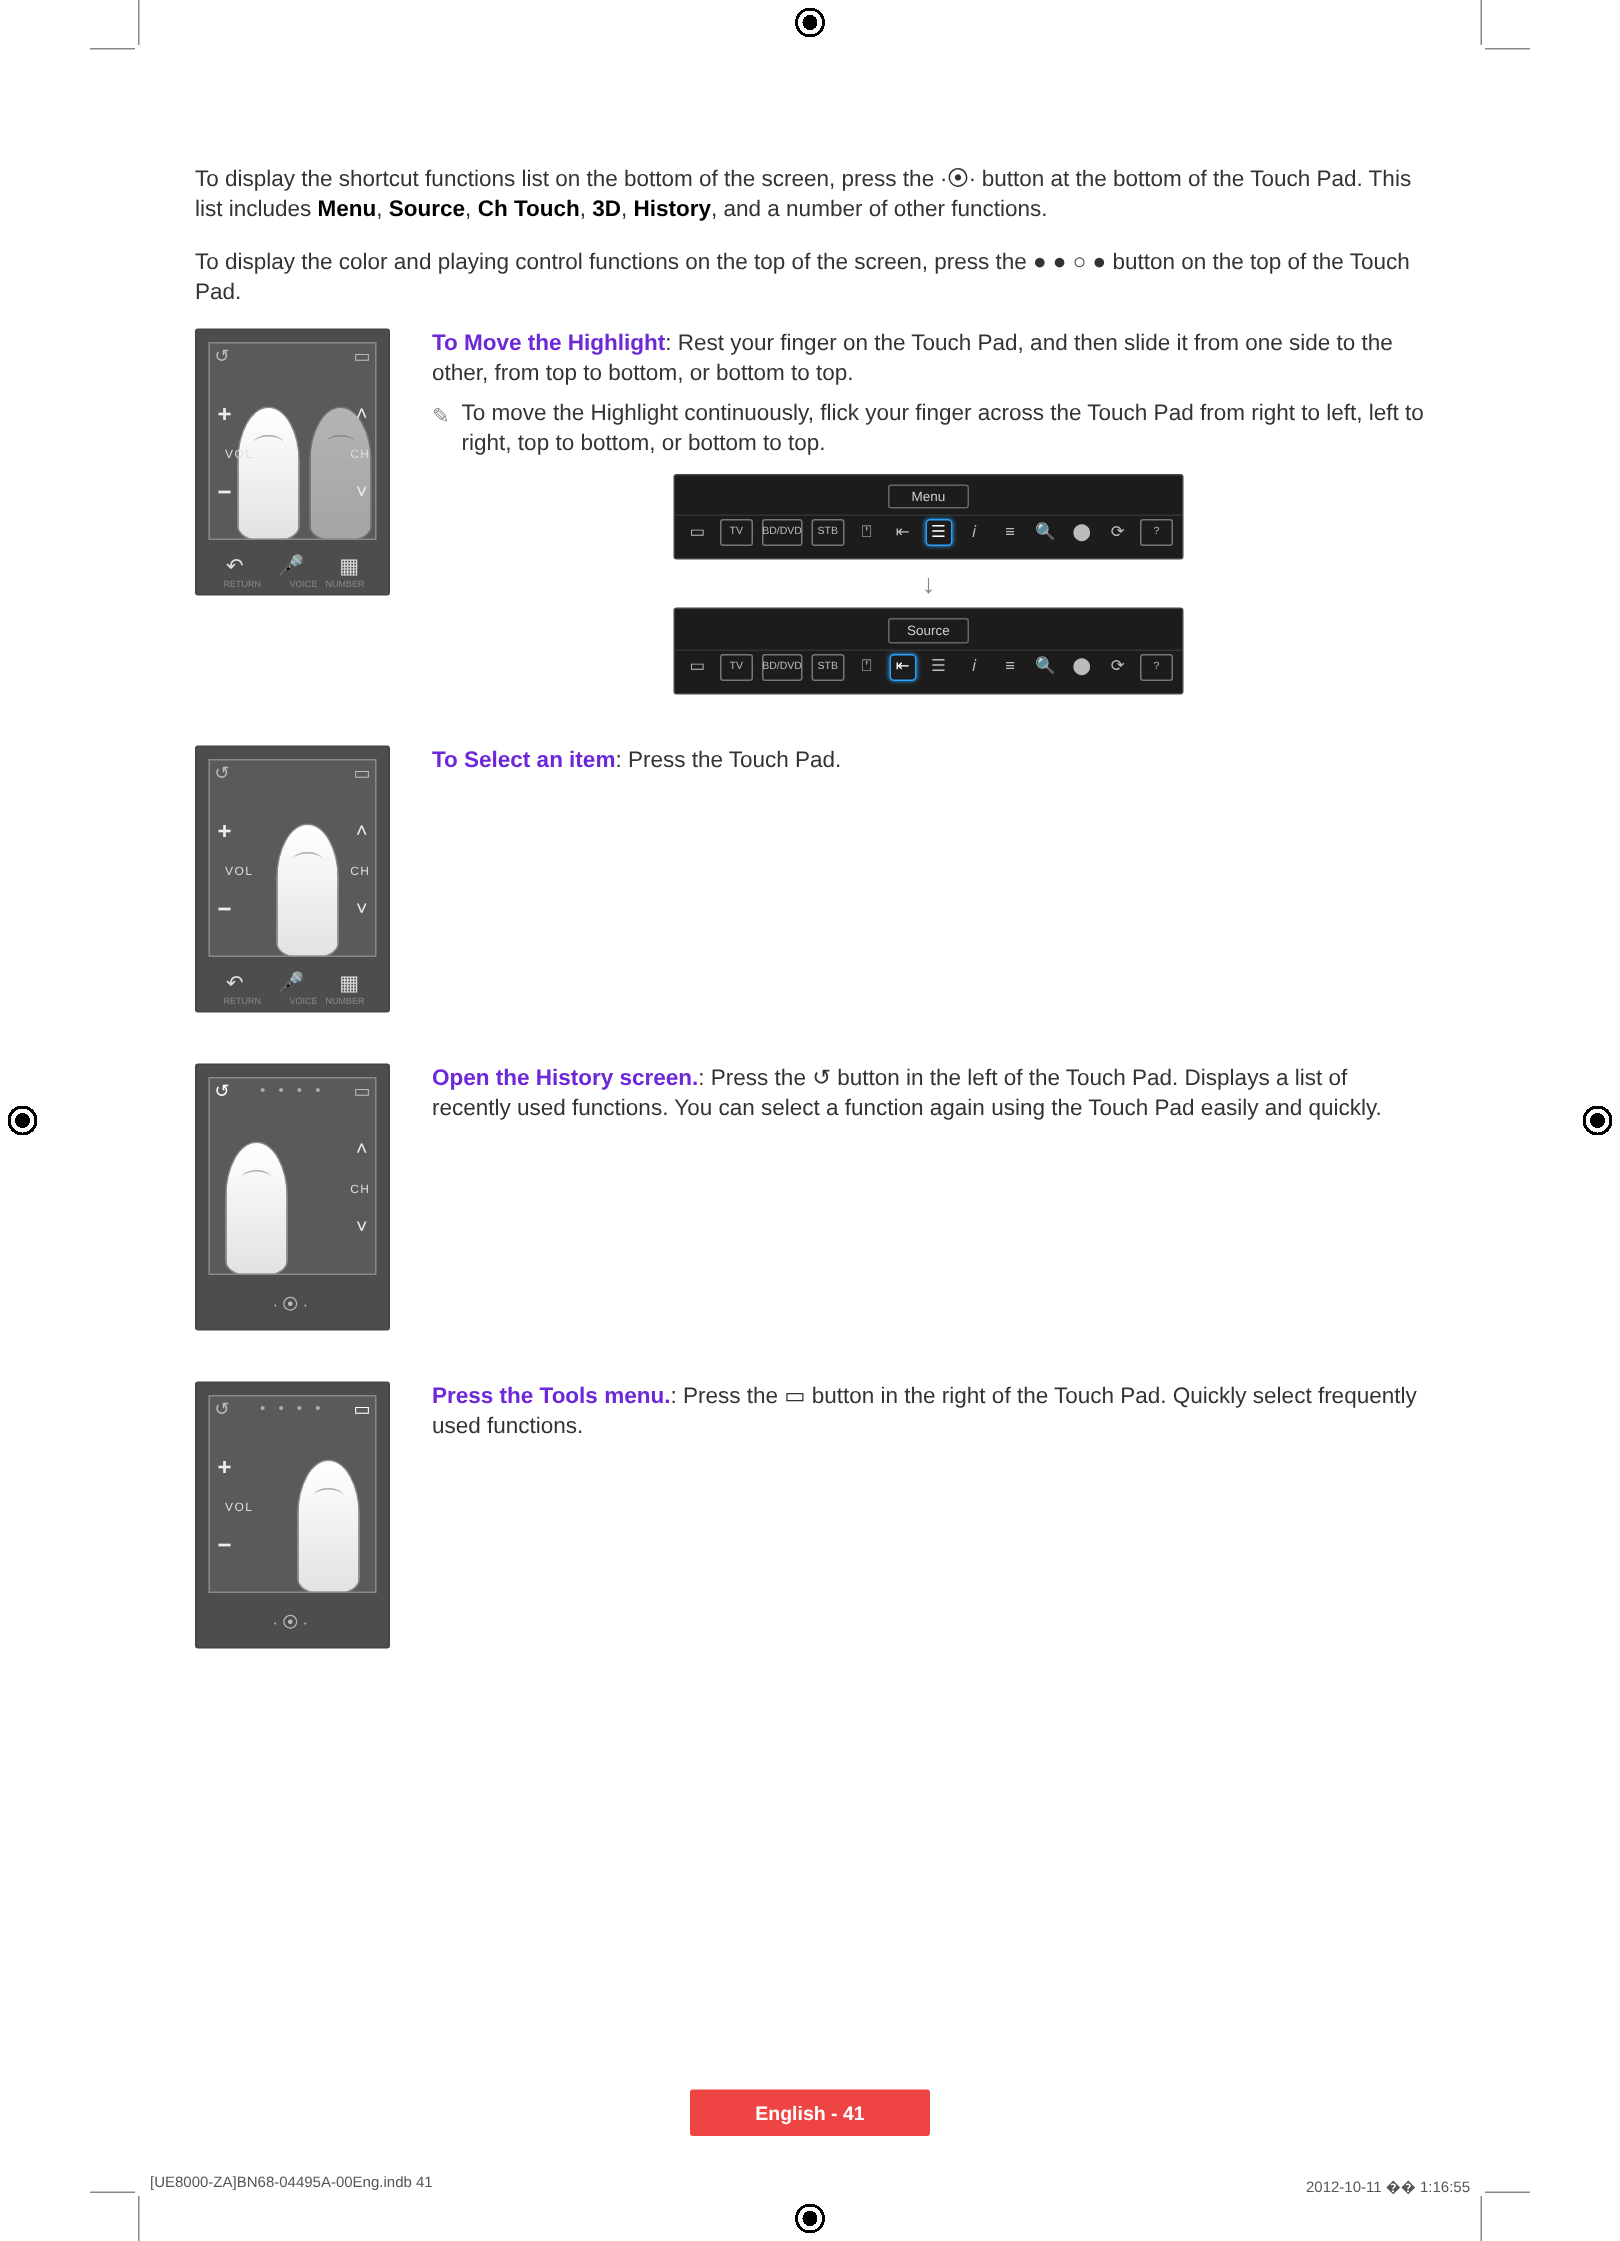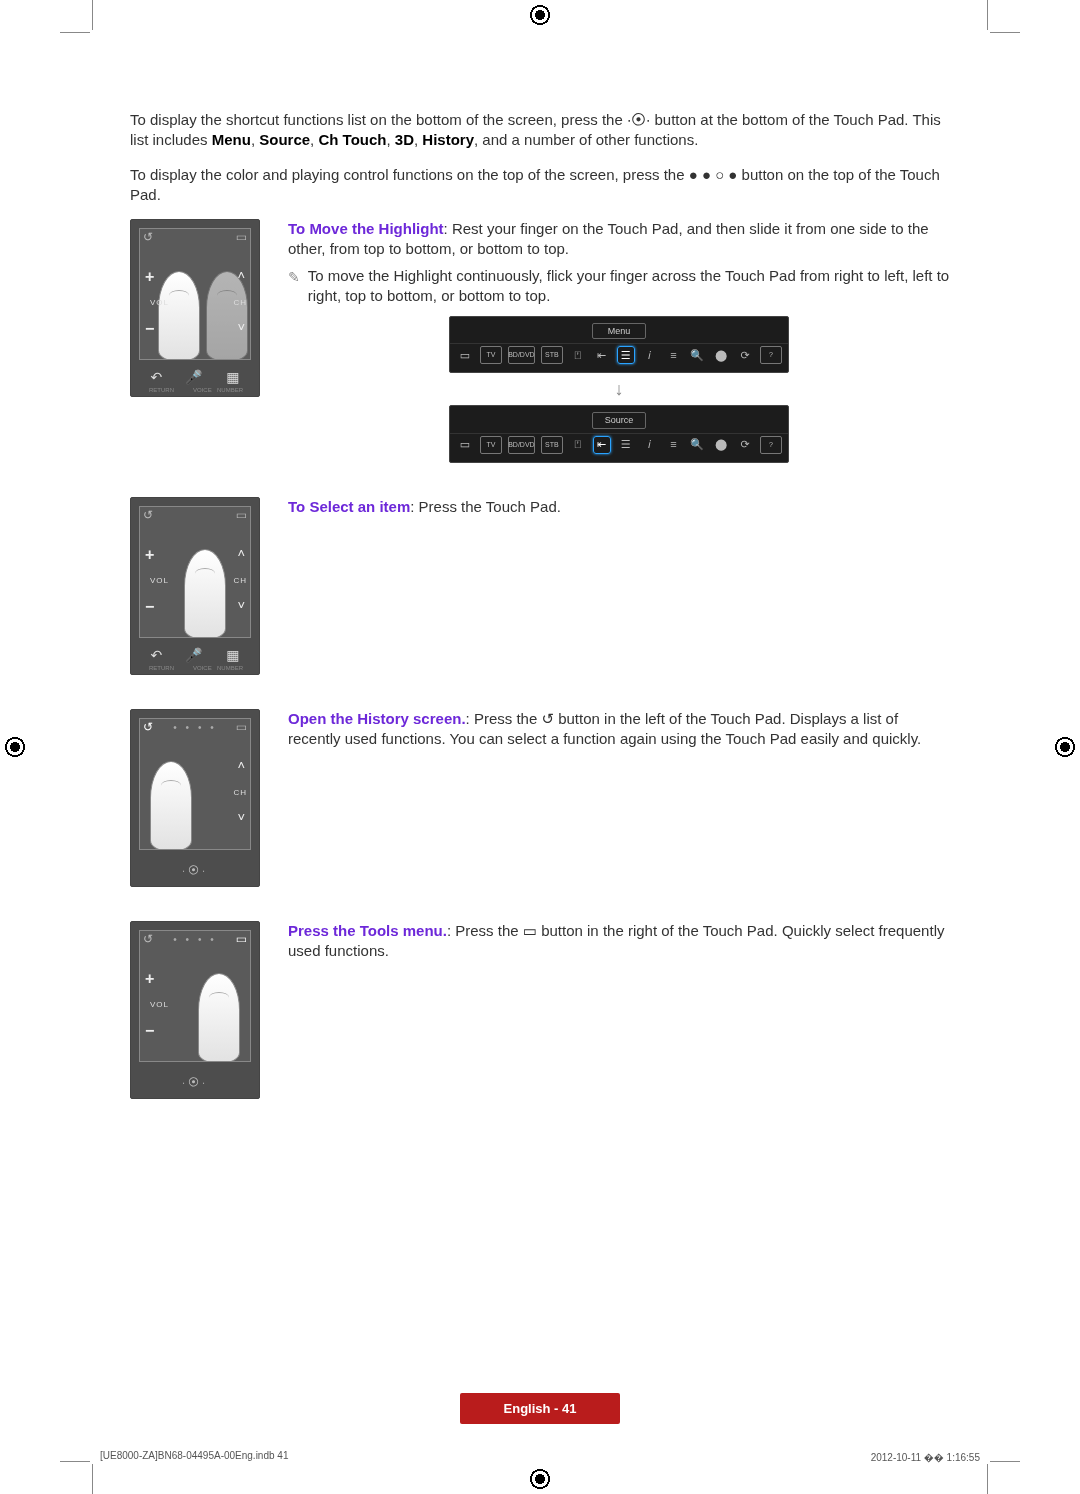--- a/index.html
+++ b/index.html
@@ -124,21 +124,21 @@
   }
   .bar-row .ic.box { border:1px solid #777; border-radius:2px; font-size:7px; padding:0 2px; width:auto; min-width:22px;}
   .bar-row .ic.hl { border:1px solid #2aa3ff; border-radius:3px; box-shadow:0 0 3px #2aa3ff; color:#fff;}
   .arrow-between { text-align:center; color:#888; font-size:18px; margin:4px 0;}
 
   
   .footer {
     position:absolute; left:0; right:0; bottom:70px; text-align:center;
   }
   .footer-pill {
-    display:inline-block; background:#b91c1c; color:#fff; font-size:13px;
+    display:inline-block; background:#ef4444; color:#fff; font-size:13px;
     padding: 8px 44px; border-radius:2px; font-weight:bold;
   }
   .print-footer {
     position:absolute; bottom:30px; left:100px; right:100px;
     display:flex; justify-content:space-between; font-size:10px; color:#555;
   }
 
   .touchpad.wide { height: 178px; }
   .touchpad .bot-dots { position:absolute; bottom:10px; left:50%; transform:translateX(-50%); color:#bbb; font-size:11px; letter-spacing:3px;}
 </style>

